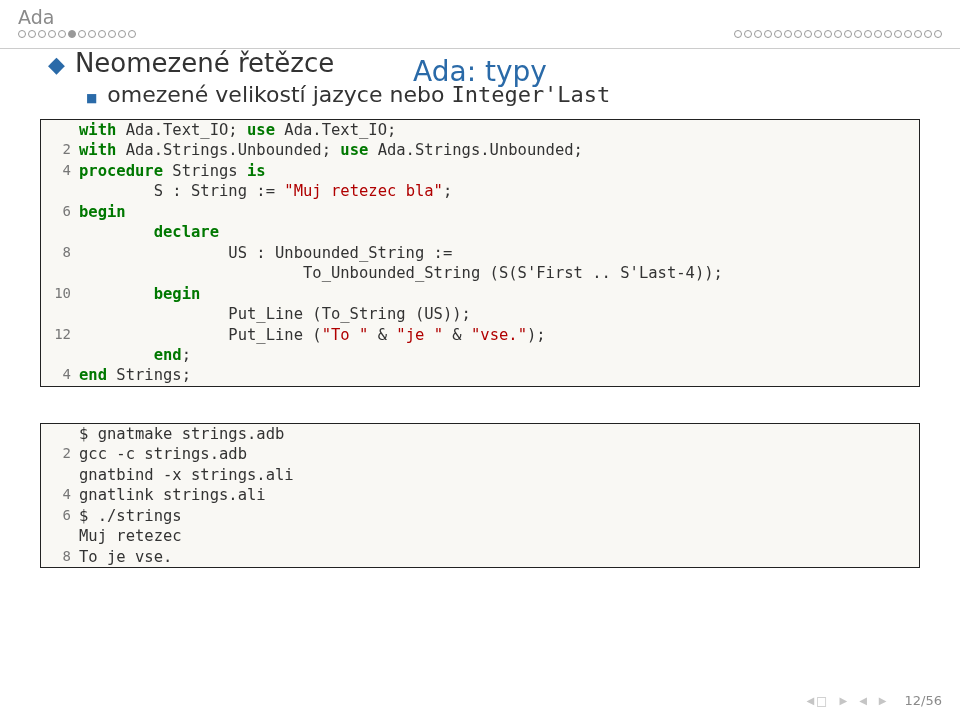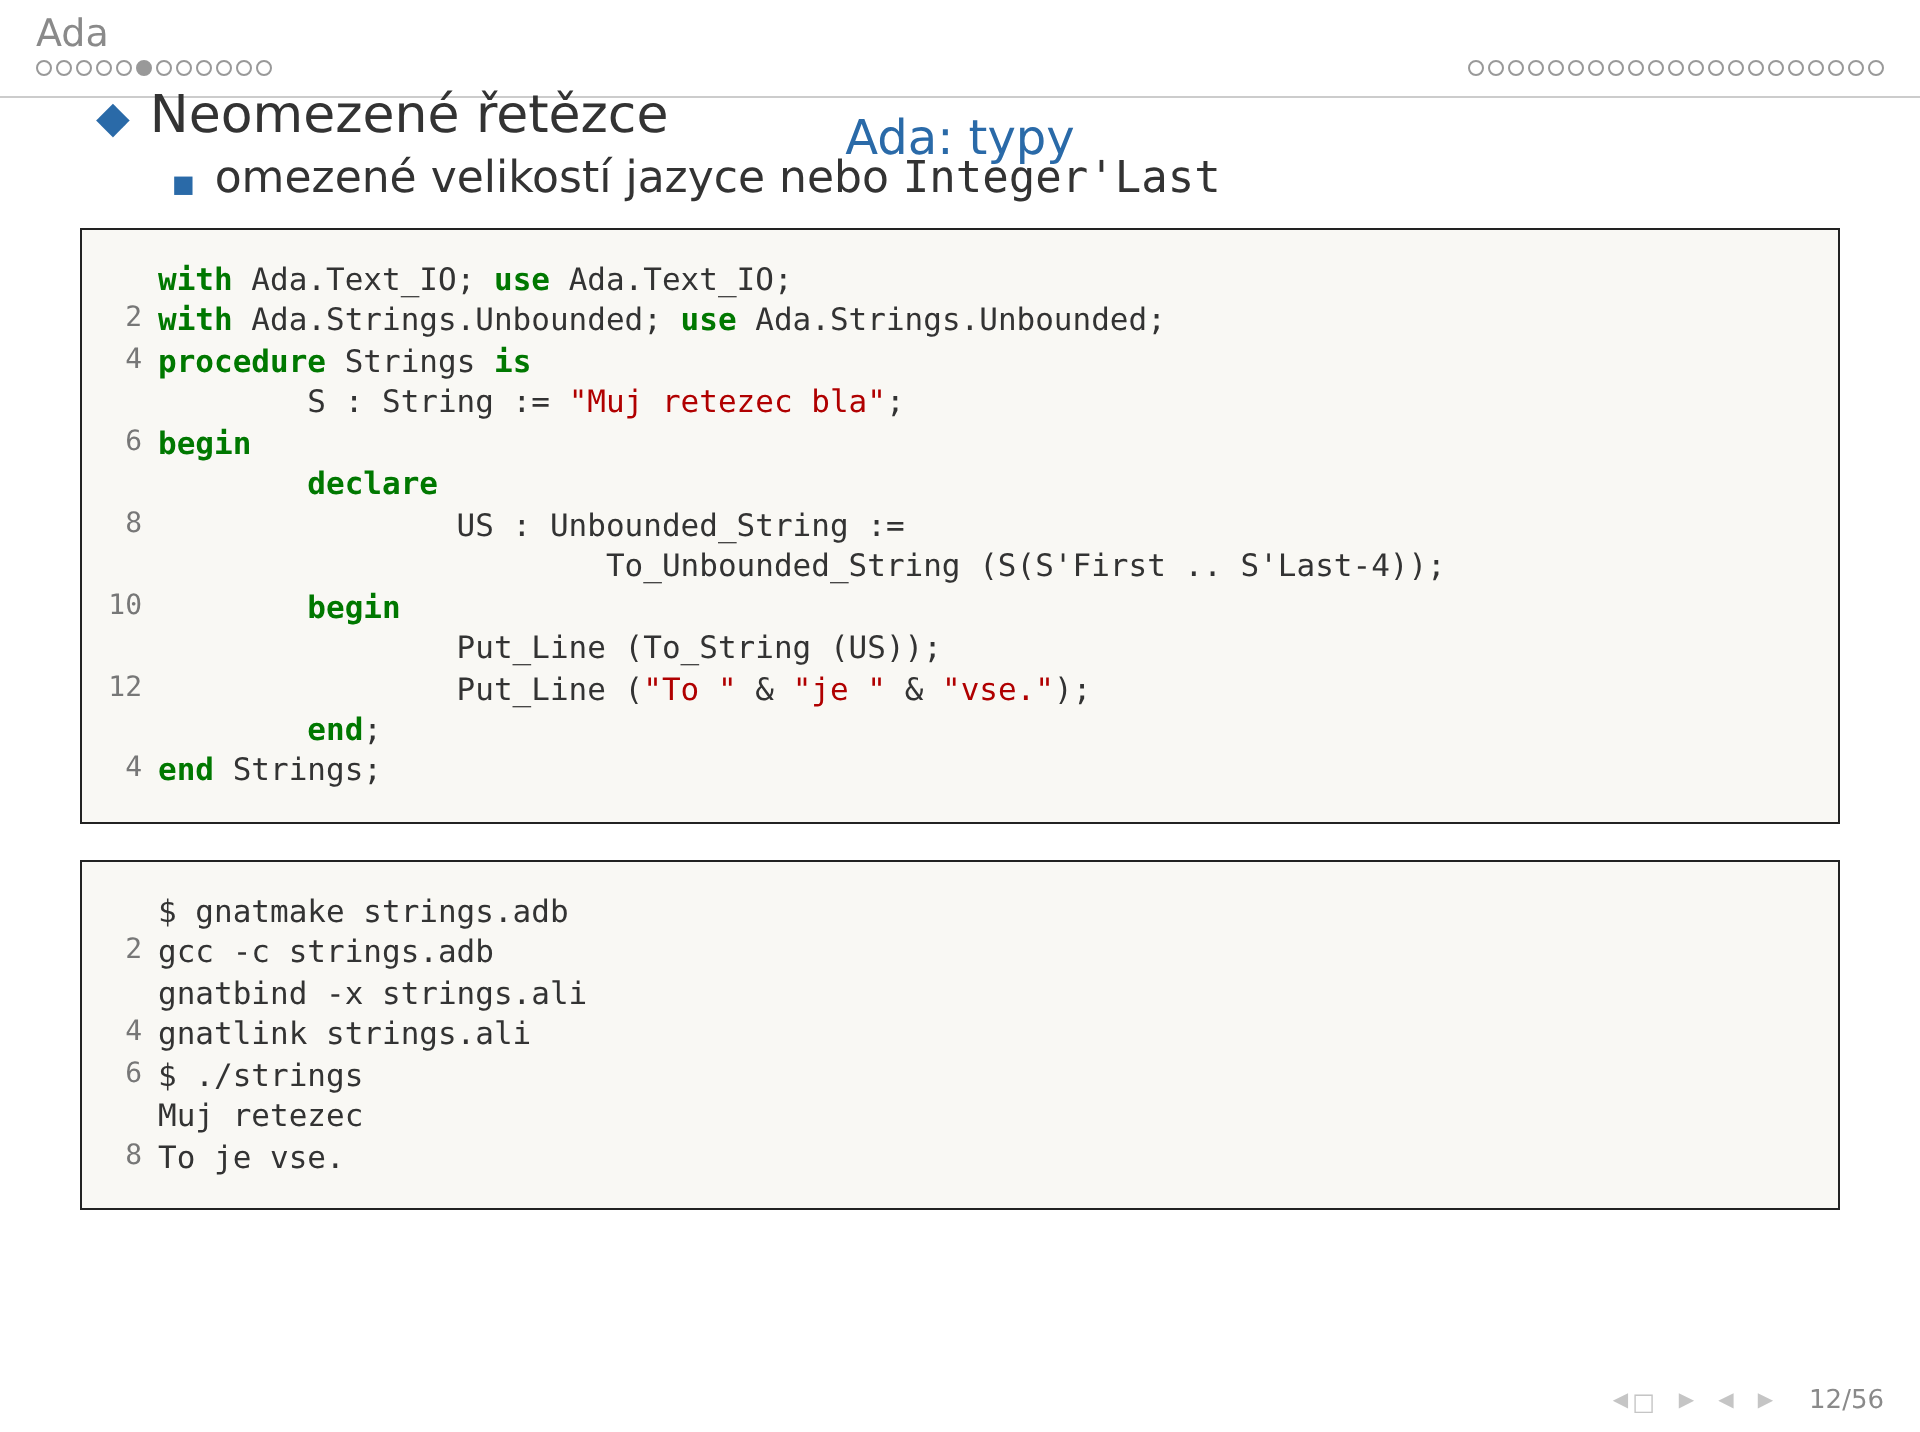--- a/index.html
+++ b/index.html
@@ -35,21 +35,21 @@
     border: none;
     border-top: 1px solid #ccc;
     margin: 0 0 6px 0;
   }
   .content {
     padding: 0 40px;
   }
   .title {
     text-align: center;
     color: #2a6aa8;
-    font-size: 24px;
+    font-size: 28px;
     font-weight: 400;
     margin-top: 6px;
     margin-bottom: 12px;
   }
   .bullets {
     margin-left: 8px;
     margin-bottom: 10px;
   }
   .b1 {
     display: flex;
@@ -65,22 +65,22 @@
     gap: 10px;
     font-size: 22px;
     margin-left: 38px;
     margin-top: 4px;
   }
   .b2 .bul { color: #2a6aa8; font-size: 12px; }
   .tt { font-family: "DejaVu Sans Mono", Menlo, Consolas, monospace; text-align: right; }
   .codebox {
     border: 1px solid #222;
     background: #f9f8f4;
-    margin: 12px 0 18px 0;
-    padding: 15px 10px;
+    margin: 12px 0 36px 0;
+    padding: 0 10px;
     font-family: "DejaVu Sans Mono", Menlo, Consolas, monospace;
     font-size: 15.5px;
     line-height: 1.32;
     color: #333;
     position: relative;
   }
   .codebox .row { display: flex; }
   .ln {
     width: 28px;
     text-align: right;

